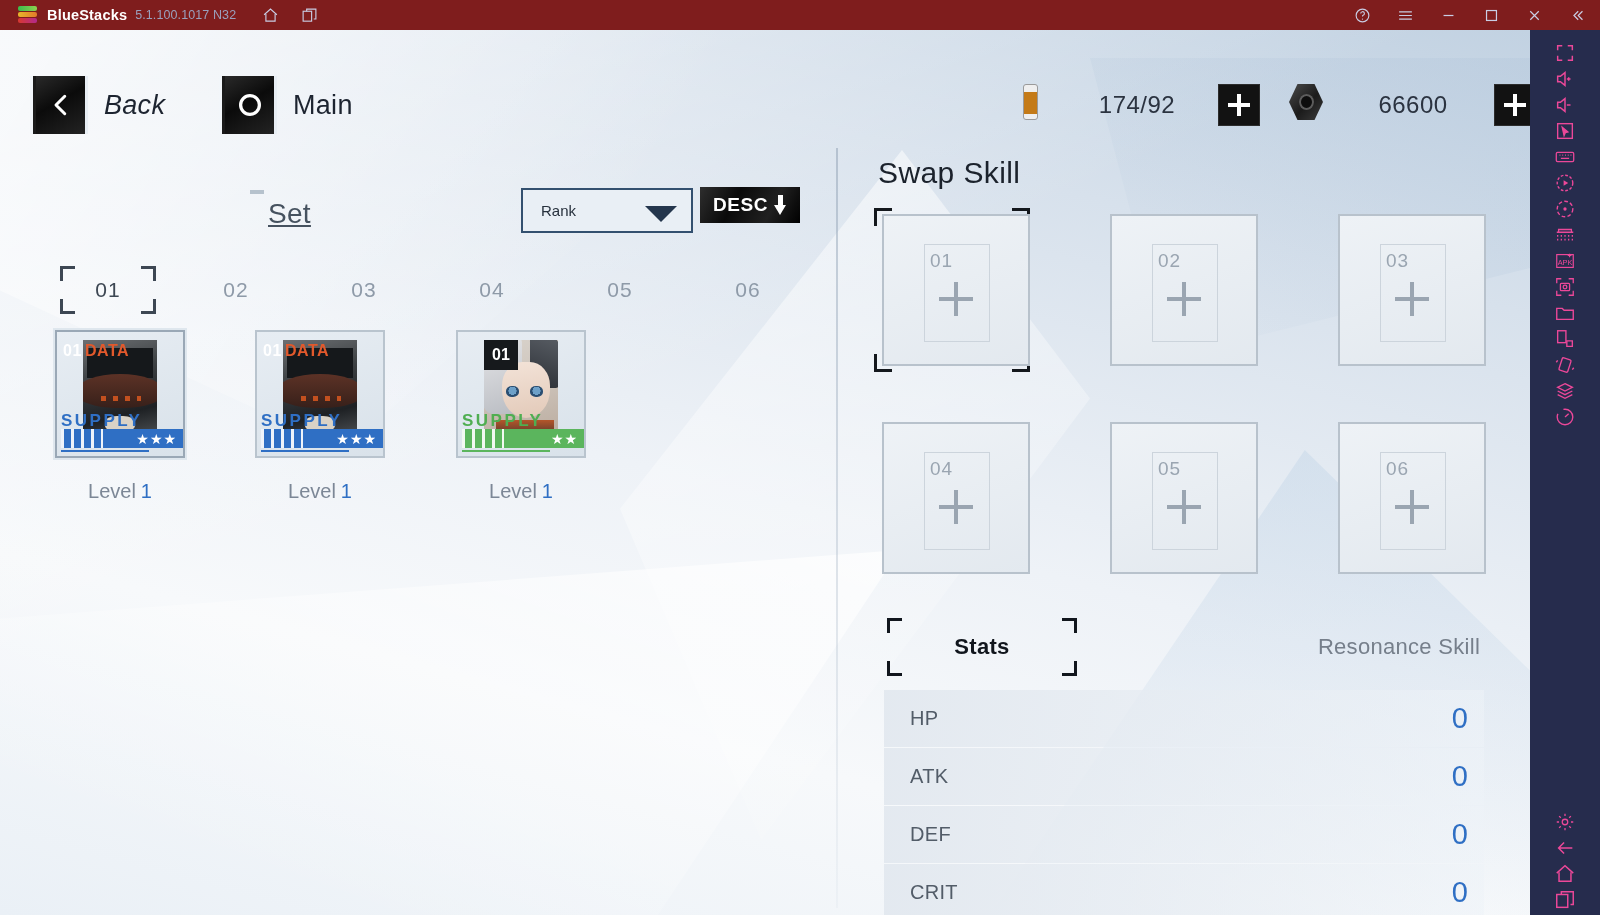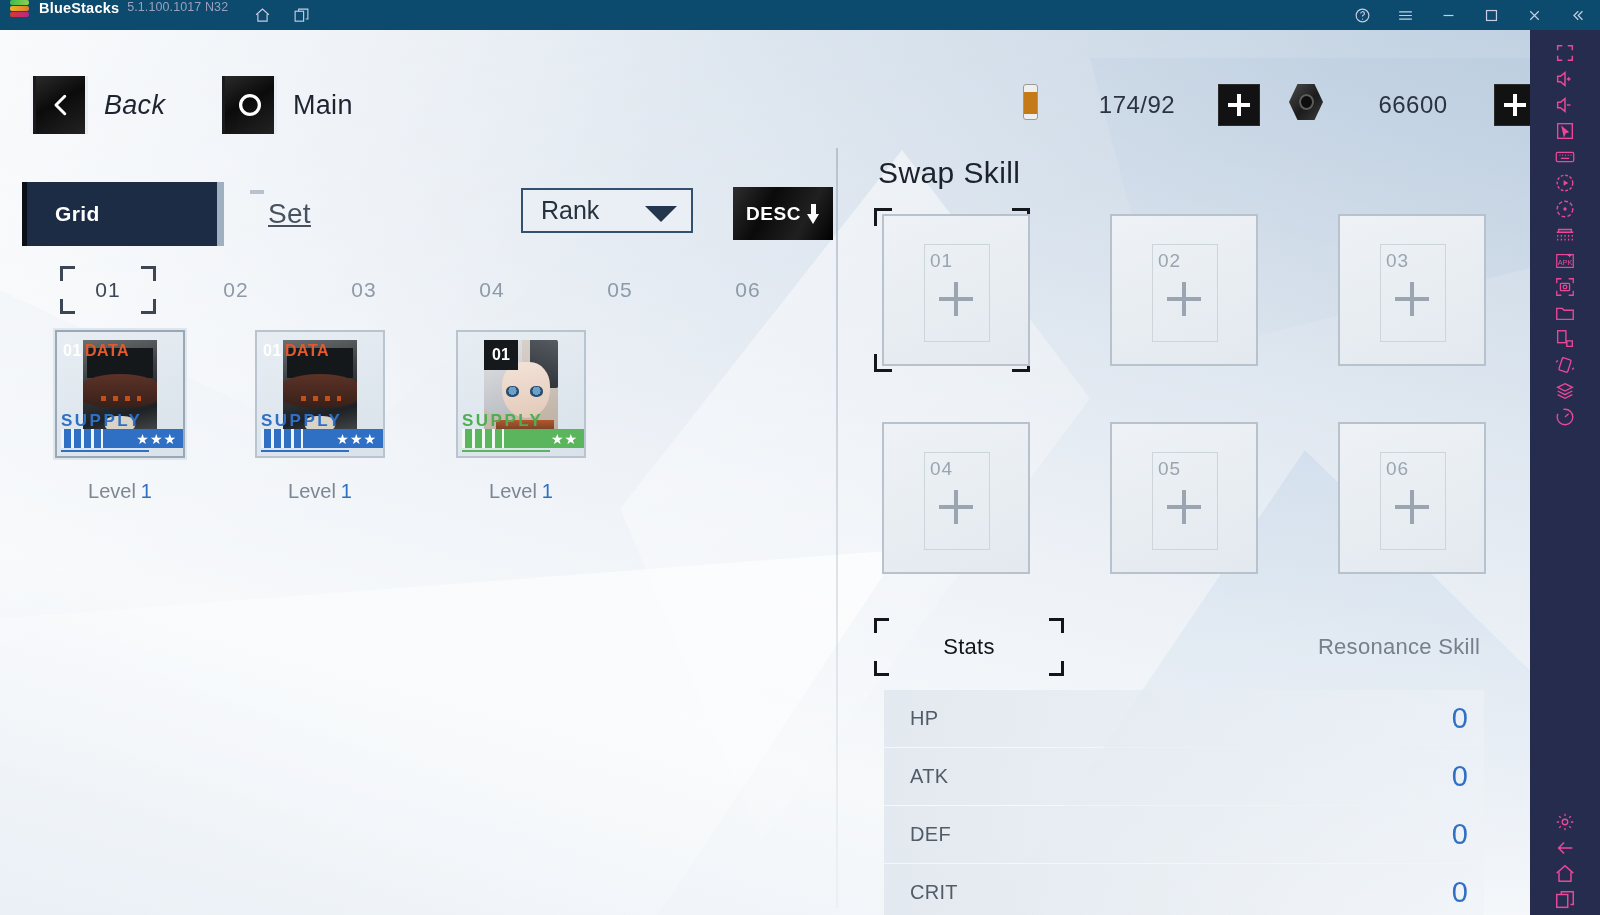--- a/index.html
+++ b/index.html
@@ -6,22 +6,22 @@
   html, body {
     width: 1600px; height: 915px;
     font-family: "Liberation Sans", sans-serif;
     overflow: hidden; background: #222a44;
   }
   #root { position: relative; width: 1600px; height: 915px; }
 
   
   .titlebar {
     position: absolute; left: 0; top: 0; width: 1600px; height: 30px;
-    background: #0c4a6e; display: flex; 
-    padding: 0 6px 0 10px; z-index: 40;
+    background: #7f1d1d; display: flex; align-items: center;
+    padding: 0 6px 0 18px; z-index: 40;
   }
   .bs-logo { width: 19px; height: 19px; position: relative; margin-right: 10px; flex: none; }
   .bs-logo i { position: absolute; left: 0; width: 19px; height: 5px; border-radius: 2px; display: block; }
   .bs-logo i:nth-child(1) { top: 0px; background: linear-gradient(90deg,#3bbd4c,#8ed14f); }
   .bs-logo i:nth-child(2) { top: 6px; background: linear-gradient(90deg,#e8b62b,#e07b2a); }
   .bs-logo i:nth-child(3) { top: 12px; background: linear-gradient(90deg,#d8382f,#b22a8d); }
   .bs-title { color: #fff; font-size: 14.5px; font-weight: bold; letter-spacing: .2px; }
   .bs-ver { color: #9aa0bd; font-size: 12.5px; margin-left: 8px; letter-spacing: .1px; }
   .tb-icons { display: flex; align-items: center; gap: 22px; margin-left: 26px; }
   .tb-right { margin-left: auto; display: flex; align-items: center; gap: 26px; padding-right: 8px; }
@@ -116,29 +116,29 @@
   .tab-main:after { content: ""; position: absolute; right: -7px; top: 0; width: 7px; height: 64px; background: #9fb0c2; }
   .tab-alt {
     position: absolute; left: 216px; top: 0; height: 64px; display: flex; align-items: center;
     padding: 0 30px; color: #46525f; font-size: 28px; letter-spacing: .3px; text-decoration: underline;
   }
   .tab-alt:before { content: ""; position: absolute; left: 12px; top: 8px; width: 14px; height: 4px; background: #b6c2cd; }
 
   .select-box {
     position: absolute; left: 521px; top: 158px; width: 172px; height: 45px;
     background: #e9eff5; border: 2px solid #33506f; display: flex; align-items: center;
-    padding-left: 18px; color: #27313d; font-size: 25px;
+    padding-left: 18px; color: #27313d; font-size: 15px;
   }
   .caret { position: absolute; right: 14px; top: 16px; width: 0; height: 0;
     border-left: 16px solid transparent; border-right: 16px solid transparent; border-top: 16px solid #24364d; }
   .sort-btn {
-    position: absolute; left: 700px; top: 157px; width: 100px; height: 53px;
+    position: absolute; left: 700px; top: 157px; width: 100px; height: 36px;
     background: linear-gradient(118deg,#2e2e2e 0%,#0a0a0a 35%,#202020 70%,#000 100%);
     display: flex; align-items: center; justify-content: center; gap: 6px;
-    color: #fff; font-size: 19px; font-weight: bold; letter-spacing: .5px; margin-left: 33px;
+    color: #fff; font-size: 19px; font-weight: bold; letter-spacing: .5px;
   }
   .sort-btn .arrow { width: 13px; height: 20px; position: relative; }
   .sort-btn .arrow:before { content: ""; position: absolute; left: 4px; top: 0; width: 5px; height: 13px; background: #fff; }
   .sort-btn .arrow:after { content: ""; position: absolute; left: 0; top: 10px; width: 0; height: 0;
     border-left: 6.5px solid transparent; border-right: 6.5px solid transparent; border-top: 10px solid #fff; }
 
   
   .slot-tabs { position: absolute; left: 40px; top: 236px; width: 790px; height: 48px; }
   .slot-tab { position: absolute; top: 0; width: 96px; height: 48px;
     display: flex; align-items: center; justify-content: center;
@@ -333,23 +333,20 @@
       <div class="res" style="left:1286px; top:52px;">
         <span class="res-icon"><span class="tok-nut"><i></i><b></b></span></span>
         <span class="res-val" style="width:118px; text-align:center;">66600</span>
         <span class="plus-btn" style="position:relative; margin-left:22px;">
             <span class="plus-glyph"></span>
           </span>
       </div>
     </div>
 
     <div class="tabs-row">
-      <div class="tab-main">
-        <span>Grid</span>
-      </div>
       <div class="tab-alt">
         <span>Set</span>
       </div>
     </div>
 
     <div class="select-box">
       <span>Rank</span>
       <span class="caret"></span>
     </div>
 
@@ -506,21 +503,21 @@
       <div class="mem-cell" style="left:456px; top:208px;">
         <div class="mem-inner">
           <div class="mem-ph"></div>
           <span class="mem-num" style="left:46px; top:34px;">06</span>
           <span class="mem-plus"></span>
         </div>
       </div>
     </div>
 
     <div class="stat-tabs">
-      <div class="stat-tab sel" style="left:0; width:190px;">
+      <div class="stat-tab sel" style="left:13px; width:190px;font-weight:bold;">
         <span class="brk tl"></span>
           <span class="brk tr"></span>
           <span class="brk bl"></span>
           <span class="brk br"></span>
         <span>Stats</span>
       </div>
       <div class="stat-tab" style="left:420px; width:210px;">
         <span>Resonance Skill</span>
       </div>
     </div>

